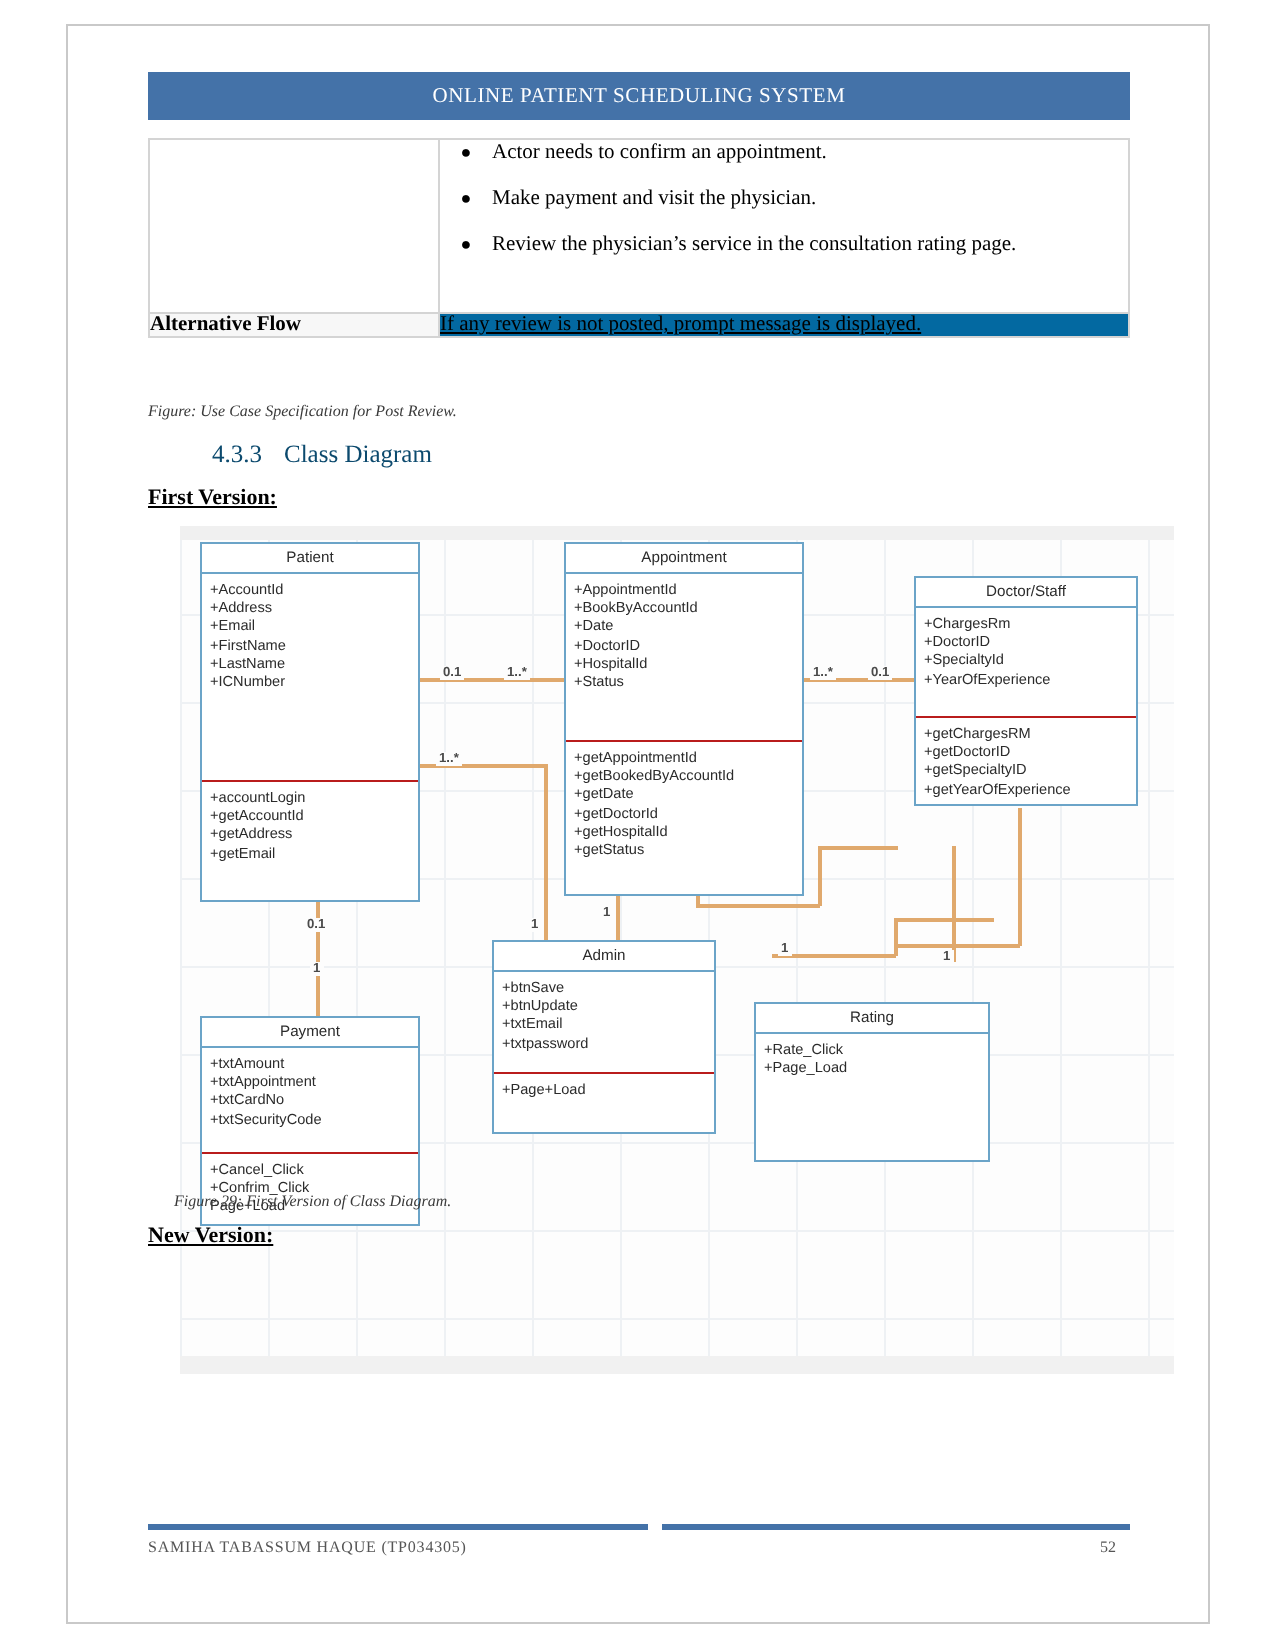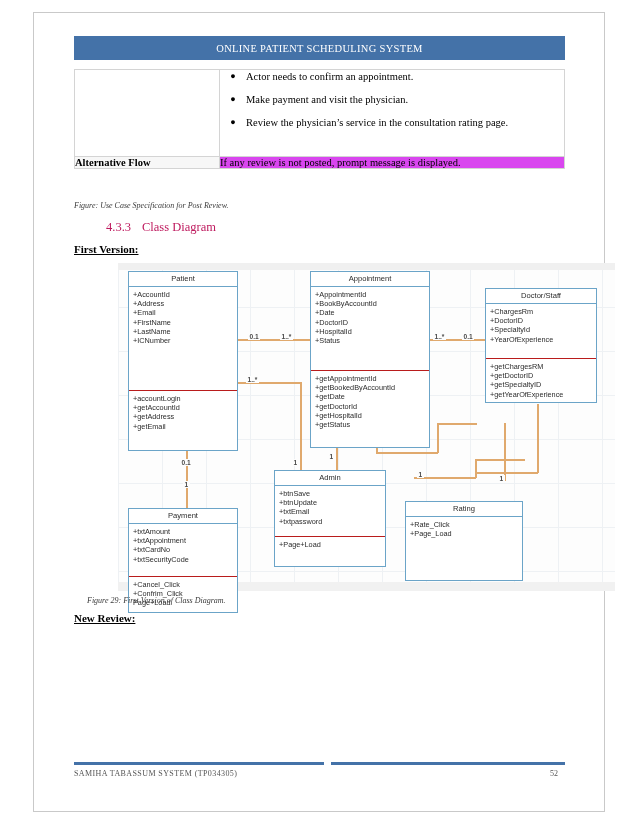--- a/index.html
+++ b/index.html
@@ -19,38 +19,38 @@
   .spec-table{position:absolute;left:40px;top:56px;width:491px;
               border-collapse:collapse;font-size:10.5px;}
   .spec-table td{border:1px solid #d4d4d4;vertical-align:top;padding:0;}
   .cell-blank{width:144px;height:86px;}
   .cell-bullets{padding:5px 8px 6px 8px;}
   .bullet-row{display:flex;align-items:flex-start;margin:0 0 9px 0;line-height:1.32;}
   .bullet-row:last-child{margin-bottom:0;}
   .bullet-dot{width:26px;flex:0 0 26px;text-align:center;font-size:9px;padding-top:1px;}
   .bullet-text{flex:1;}
   .alt-label{font-weight:bold;padding:4px 6px;background:#f7f7f7;width:144px;}
-  .alt-value{padding:4px 8px;background:#d946ef;}
+  .alt-value{padding:4px 8px;background:#0369a1;text-decoration:underline;}
 
   .fig-caption{position:absolute;font-style:italic;font-size:8px;color:#3a3a3a;
                font-family:"Liberation Serif", serif;}
   .cap1{left:40px;top:188px;}
   .cap2{left:53px;top:583px;}
 
-  .sec-head{position:absolute;left:72px;top:207px;font-size:12.5px;color:#be185d;
+  .sec-head{position:absolute;left:72px;top:207px;font-size:12.5px;color:#0c4a6e;
             font-family:"Liberation Serif", serif;}
   .sec-num{display:inline-block;width:36px;}
 
   .subhead{position:absolute;font-weight:bold;font-size:11px;
            text-decoration:underline;font-family:"Liberation Serif", serif;}
   .sub1{left:40px;top:230px;}
   .sub2{left:40px;top:599px;}
 
   
-  .diagram{position:absolute;left:84px;top:250px;width:497px;height:328px;
+  .diagram{position:absolute;left:56px;top:250px;width:497px;height:424px;
            background:#fdfdfd;}
   .grid{position:absolute;inset:0;
         background-image:
           linear-gradient(to right,#eef1f4 1px,transparent 1px),
           linear-gradient(to bottom,#eef1f4 1px,transparent 1px);
         background-size:44px 44px;}
   .band{position:absolute;left:0;right:0;top:0;height:7px;background:#f0f0f0;}
   .band-bottom{position:absolute;left:0;right:0;bottom:0;height:9px;background:#f1f1f1;}
 
   .umlbox{position:absolute;border:1px solid #6ba4c8;background:#ffffff;
@@ -252,21 +252,21 @@
       <div class="uml-sec">
         <div>+Rate_Click</div>
         <div>+Page_Load</div>
       </div>
     </div>
 
   </div>
 
   <div class="fig-caption cap2">Figure 29: First Version of Class Diagram.</div>
 
-  <div class="subhead sub2">New Review:</div>
+  <div class="subhead sub2">New Version:</div>
 
   <div class="foot-rule">
     <div class="gap"></div>
   </div>
-  <div class="foot-left">SAMIHA TABASSUM SYSTEM (TP034305)</div>
+  <div class="foot-left">SAMIHA TABASSUM HAQUE (TP034305)</div>
   <div class="foot-right">52</div>
 
 </div>
 
 </body></html>

